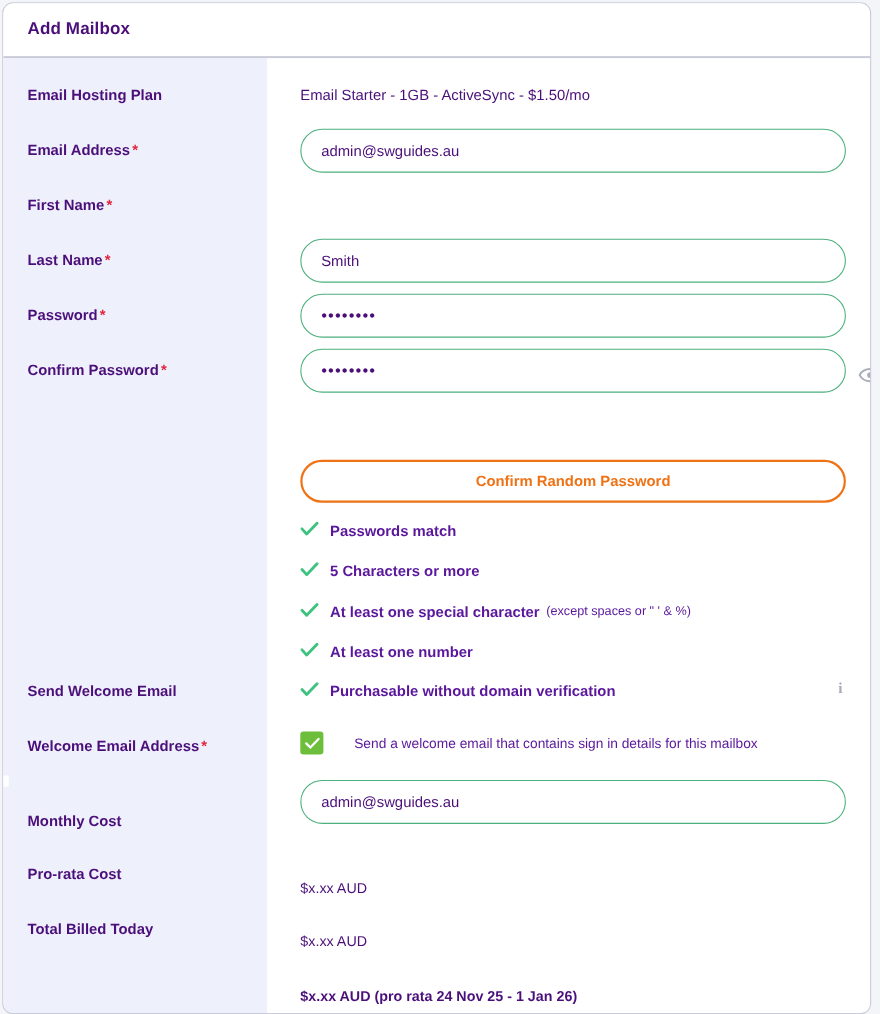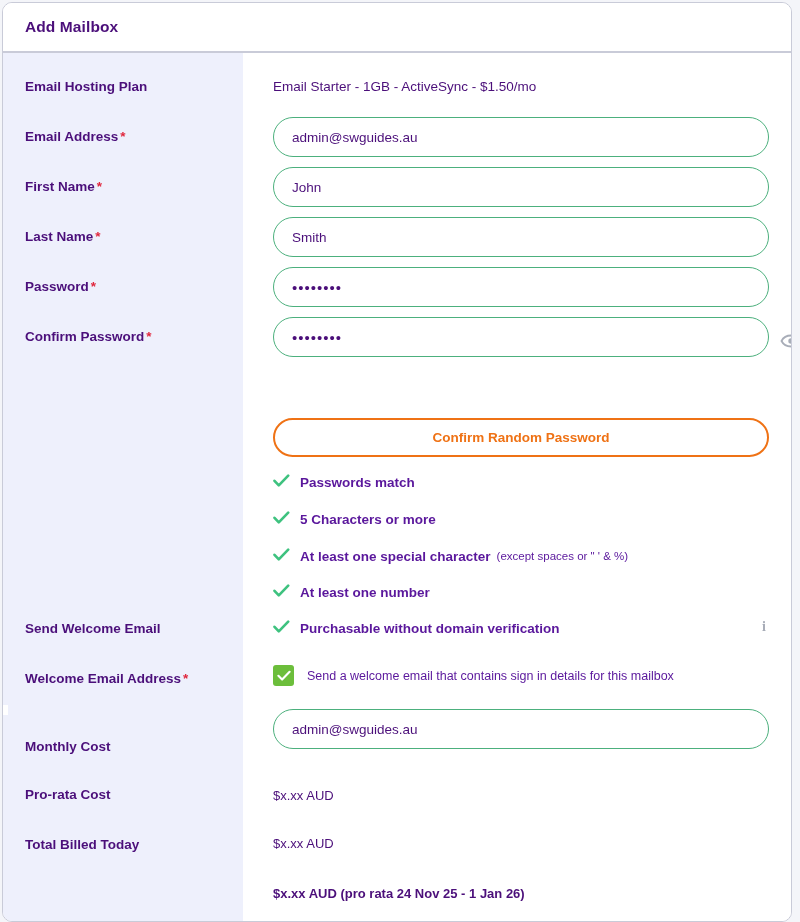--- a/index.html
+++ b/index.html
@@ -182,31 +182,32 @@
     height: 21px;
     background: #6cbe3b;
     border-radius: 3px;
     display: flex;
     align-items: center;
     justify-content: center;
     cursor: pointer;
   }
   #welcome-checkbox svg { display: block; }
   #welcome-check-label {
-    margin-left: 13px;
+    margin-left: 28px;
     font-size: 12.5px;
     color: #5a179c;
     white-space: nowrap;
   }
 
   .cost-value {
     position: absolute;
     left: 30px;
     font-size: 13px;
     color: #4b0f7a;
+    margin-top: 12px;
   }
   .cost-value.bold { font-weight: bold; }
 
   
   #scroll-notch {
     position: absolute;
     left: 0;
     top: 652px;
     width: 5px;
     height: 10px;
@@ -271,21 +272,20 @@
         <span>Total Billed Today</span>
       </div>
     </div>
 
     <div id="content">
 
       <div class="plan-text" style="top:26px">Email Starter - 1GB - ActiveSync - $1.50/mo</div>
 
       <input class="field" style="top: 64px;" type="text" value="admin@swguides.au">
 
-      <input class="field" style="top: 114px;" type="text" value="John">
 
       <input class="field" style="top: 164px;" type="text" value="Smith">
 
       <input class="field pw-dots" style="top: 214px;" type="text" value="••••••••">
 
       <div id="eye-icon">
         <svg width="24" height="24" viewBox="0 0 24 24" aria-hidden="true">
           <path d="M12 6.5C7.5 6.5 3.9 9.3 2.5 12c1.4 2.7 5 5.5 9.5 5.5s8.1-2.8 9.5-5.5C20.1 9.3 16.5 6.5 12 6.5z" fill="none" stroke="#a8adb8" stroke-width="1.8"></path>
           <circle cx="12" cy="12" r="2.7" fill="#a8adb8"></circle>
         </svg>

